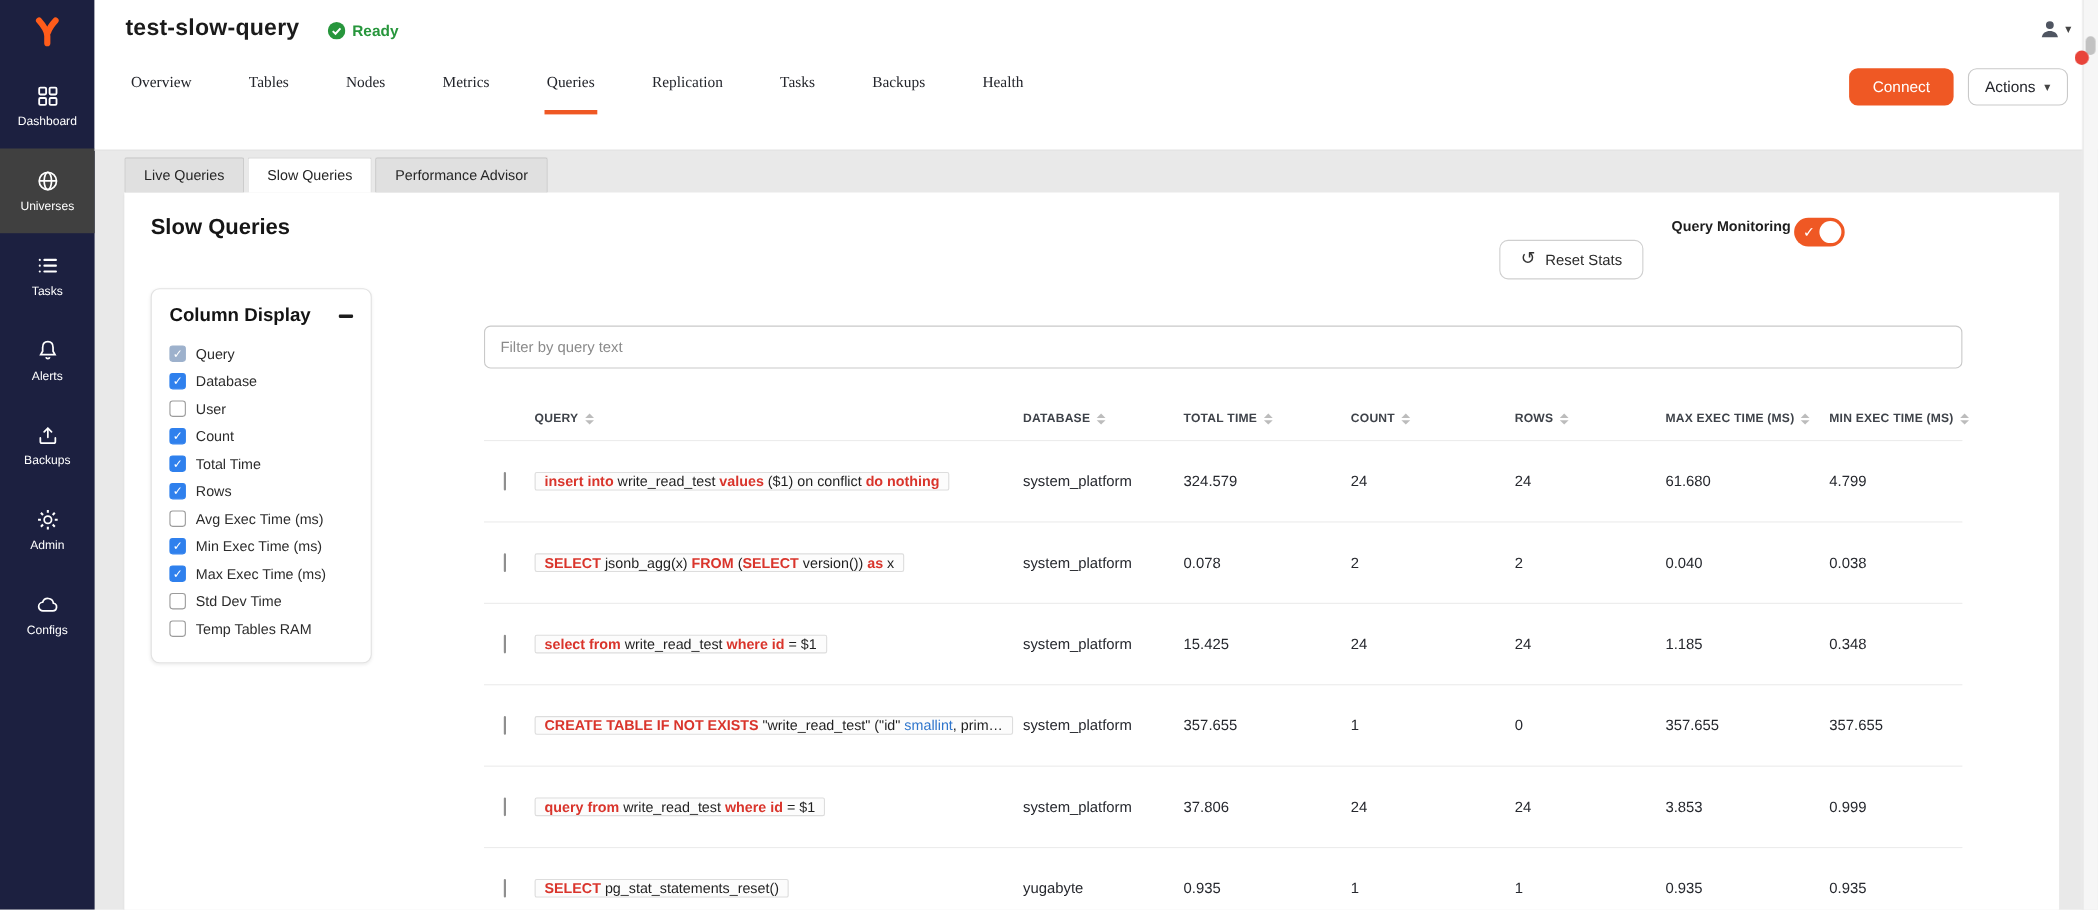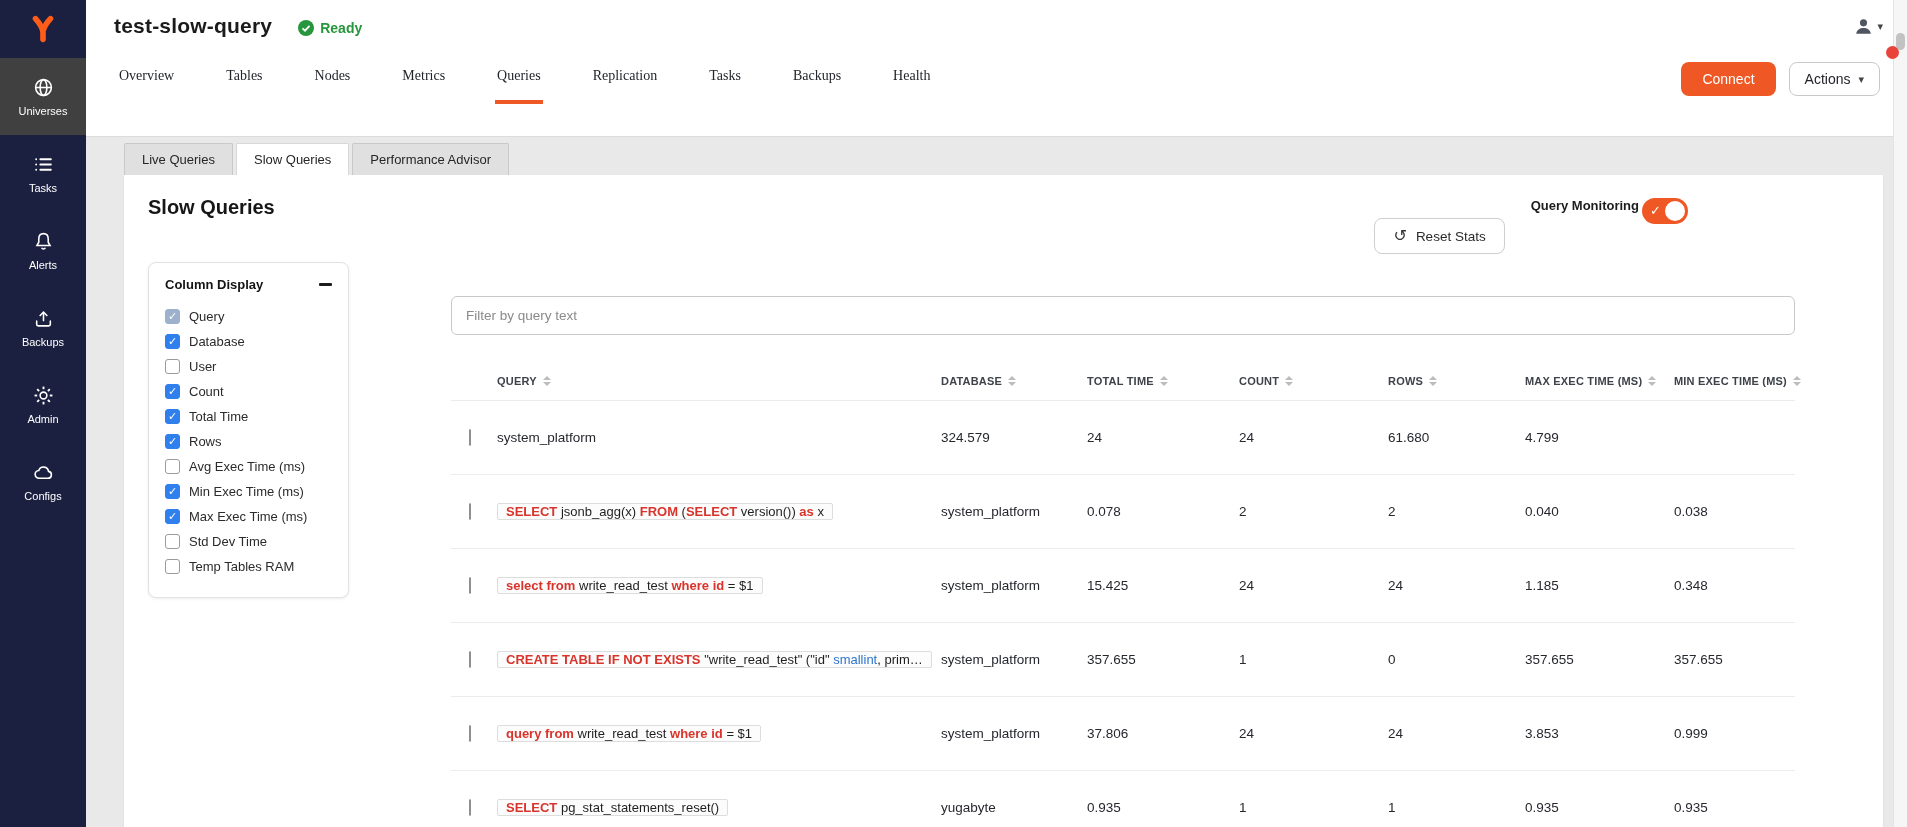--- a/index.html
+++ b/index.html
@@ -38,21 +38,21 @@
   .navtabs { display:flex; gap:48px; }
   .navtab { padding:22px 2px 16px; font-size:14px; color:#23252b; cursor:pointer; border-bottom:4px solid transparent; white-space:nowrap;font-family:Liberation Serif, serif; }
   .navtab.active { border-bottom-color:#ef5824; }
   .nav-buttons { margin-left:auto; display:flex; gap:13px; padding-top:16px; }
   .btn-connect { background:#ef5824; color:#fff; border:none; border-radius:8px; font-size:14px;
                  font-family:inherit; padding:9px 21px; cursor:pointer; }
   .btn-actions { background:#fff; color:#23252b; border:1px solid #c9c9c9; border-radius:8px; font-size:14px;
                  font-family:inherit; padding:8px 15px; cursor:pointer; display:flex; align-items:center; gap:8px; }
 
   
-  .content { flex:1; padding:6px 24px 0 27px; min-height:0;margin-left:11px; }
+  .content { flex:1; padding:6px 35px 0 27px; min-height:0; }
   .subtabs { display:flex; }
   .subtab { padding:8px 17px; font-size:13px; color:#262626; background:#e0e0e0; border:1px solid #c9c9c9;
             border-bottom:none; margin-right:3px; border-radius:2px 2px 0 0; cursor:pointer; white-space:nowrap; }
   .subtab.active { background:#fff; border-color:#d8d8d8; }
 
   .panel { background:#fff; box-shadow:0 1px 2px rgba(0,0,0,.08); min-height:660px; }
   .panel-header { display:flex; align-items:flex-start; padding:21px 195px 0 24px; }
   .panel-title { font-size:20px; font-weight:bold; margin:0; color:#161616; }
   .ph-right { margin-left:auto; display:flex; align-items:flex-start; gap:26px; }
   .reset-btn { margin-top:22px; display:flex; align-items:center; gap:9px; background:#fff; border:1px solid #cfcfcf;
@@ -63,21 +63,21 @@
   .toggle { width:46px; height:26px; background:#ef5824; border-radius:14px; position:relative; cursor:pointer; }
   .toggle .knob { position:absolute; right:3px; top:3px; width:20px; height:20px; border-radius:50%; background:#fff; }
   .toggle .tick { position:absolute; left:8px; top:5px; color:#fff; font-size:13px; font-weight:bold; }
 
   .panel-body { display:flex; padding:0 88px 0 24px; margin-top:8px; }
 
   
   .column-display { width:201px; flex:none; background:#fff; border:1px solid #e2e2e2; border-radius:8px;
                     box-shadow:0 1px 3px rgba(0,0,0,.07); padding:14px 16px 18px; align-self:flex-start; }
   .cd-header { display:flex; align-items:center; justify-content:space-between; margin-bottom:12px; }
-  .cd-title { font-size:13px; font-weight:bold; color:#141414; }
+  .cd-title { font-size:17px; font-weight:bold; color:#141414; }
   .cd-dash { width:13px; height:3px; background:#1d1d1d; border-radius:1px; cursor:pointer; }
   .cd-option { display:flex; align-items:center; gap:9px; height:25px; cursor:pointer; }
   .cb { width:15px; height:15px; border-radius:3px; border:1.5px solid #9b9b9b; background:#fff; flex:none; position:relative; }
   .cb.checked { background:#2f80ed; border-color:#2f80ed; }
   .cb.checked.disabled { background:#9db1cc; border-color:#9db1cc; }
   .cb.checked::after { content:"\2713"; color:#fff; font-size:11px; font-weight:bold; position:absolute; left:2px; top:0; }
   .cd-label { font-size:13px; color:#2b2b2b; }
 
   
   .table-area { flex:1; margin-left:102px; min-width:0; padding-top:34px; }
@@ -112,20 +112,33 @@
 <div class="app">
 
   <aside class="sidebar">
     <div class="logo-wrap">
       <svg viewBox="0 0 32 32">
         <path d="M8 5 Q16 14 16 20 L16 27" stroke="#ff5c1a" stroke-width="6" fill="none" stroke-linecap="round"></path>
         <path d="M24 5 Q18.5 11 16.8 16" stroke="#ff5c1a" stroke-width="6" fill="none" stroke-linecap="round"></path>
       </svg>
     </div>
     <nav id="sidebar-nav">
+        <div class="sidebar-item">
+          <span class="sb-icon">
+            <svg viewBox="0 0 20 20">
+              <g fill="none" stroke="currentColor" stroke-width="1.6">
+                <rect x="2.5" y="2.5" width="6" height="6" rx="1"></rect>
+                <rect x="11.5" y="2.5" width="6" height="6" rx="1"></rect>
+                <rect x="2.5" y="11.5" width="6" height="6" rx="1"></rect>
+                <rect x="11.5" y="11.5" width="6" height="6" rx="1"></rect>
+              </g>
+            </svg>
+          </span>
+          <span class="sb-label">Dashboard</span>
+        </div>
         <div class="sidebar-item active">
           <span class="sb-icon">
             <svg viewBox="0 0 20 20">
               <g fill="none" stroke="currentColor" stroke-width="1.5">
                 <circle cx="10" cy="10" r="7.5"></circle>
                 <ellipse cx="10" cy="10" rx="3.2" ry="7.5"></ellipse>
                 <line x1="2.5" y1="10" x2="17.5" y2="10"></line>
               </g>
             </svg>
           </span>
@@ -349,20 +362,21 @@
                     <i class="down"></i>
                   </span></span>
                 <span class="qt-h">MIN EXEC TIME (MS)<span class="sort">
                     <i class="up"></i>
                     <i class="down"></i>
                   </span></span>
               </div>
             <div id="qt-rows">
                 <div class="qt-row">
                   <span><span class="row-cb"></span></span>
+                  <span><span class="query-box"><span class="tok-kw">insert into</span><span> write_read_test </span><span class="tok-kw">values</span><span> ($1) on conflict </span><span class="tok-kw">do nothing</span></span></span>
                   <span>system_platform</span>
                   <span>324.579</span>
                   <span>24</span>
                   <span>24</span>
                   <span>61.680</span>
                   <span>4.799</span>
                 </div>
                 <div class="qt-row">
                   <span><span class="row-cb"></span></span>
                   <span><span class="query-box"><span class="tok-kw">SELECT</span><span> jsonb_agg(x) </span><span class="tok-kw">FROM</span><span> (</span><span class="tok-kw">SELECT</span><span> version()) </span><span class="tok-kw">as</span><span> x</span></span></span>

